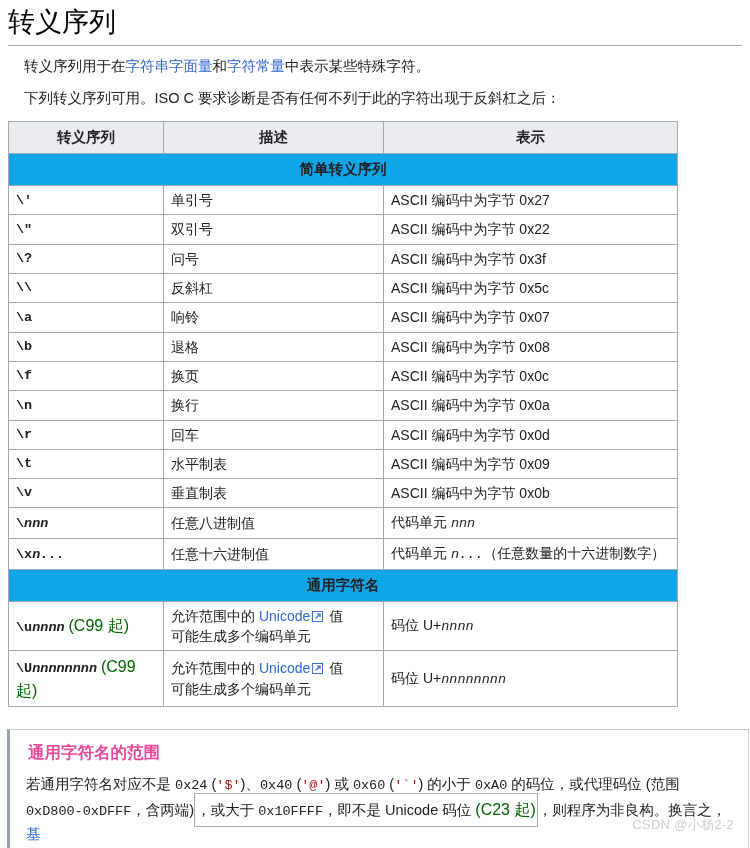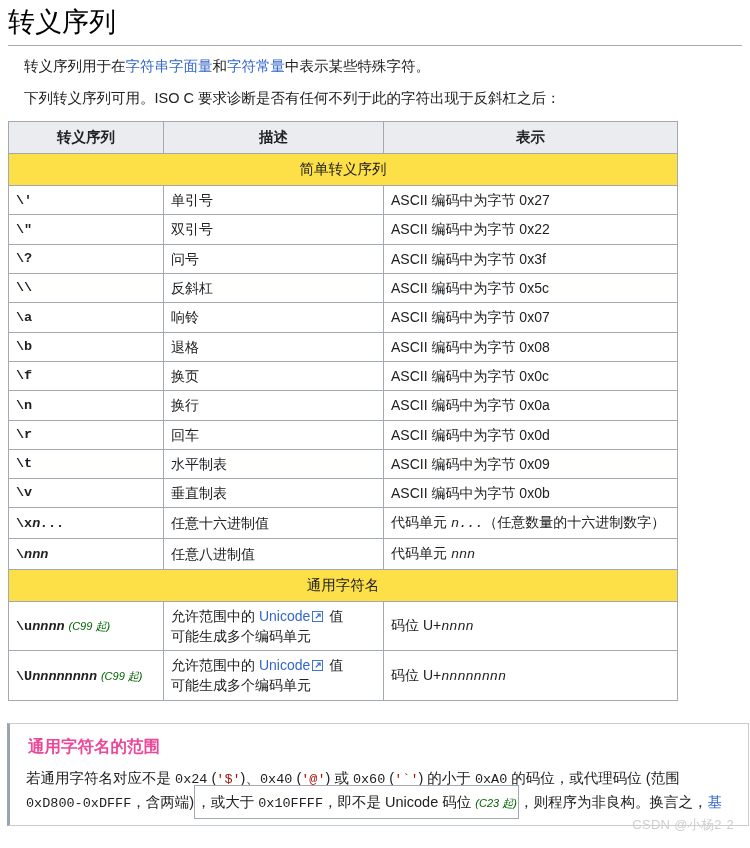--- a/index.html
+++ b/index.html
@@ -57,45 +57,44 @@
   }
   table.esc th {
     background: #eaecf0;
     text-align: center;
     font-weight: bold;
     font-size: 14.5px;
     padding-top: 5px;
     padding-bottom: 5px;
   }
   table.esc tr.section th {
-    background: #fde047;
-    font-weight: normal;
+    background: #0ea5e9;
+    font-weight: bold;
   }
   td.c1 { width: 140px; }
   td.c2 { width: 205px; }
   td.c3 { width: auto; }
   th.h1c { width: 140px; }
   th.h2c { width: 205px; }
   .mono {
     font-family: "Liberation Mono", "DejaVu Sans Mono", monospace;
     font-size: 13.5px;
   }
   .mono-b {
     font-family: "Liberation Mono", "DejaVu Sans Mono", monospace;
     font-size: 13.5px;
     font-weight: bold;
   }
   .ital {
     font-style: italic;
   }
   .since {
     color: #006400;
-    font-size: 11px;
+    font-size: 16px;
     font-family: "Liberation Sans", sans-serif;
-    font-style: italic;
   }
   .cell-two-line {
     line-height: 1.35;
   }
   .extlink {
     display: inline-block;
     width: 11px;
     height: 11px;
     position: relative;
     vertical-align: -1px;
@@ -220,28 +219,28 @@
         <td class="c3">ASCII 编码中为字节 0x09</td>
       </tr>
       <tr>
         <td class="c1 mono-b">\v</td>
         <td class="c2">垂直制表</td>
         <td class="c3">ASCII 编码中为字节 0x0b</td>
       </tr>
 
 
       <tr>
+        <td class="c1"><span class="mono-b">\</span><span class="mono-b ital">nnn</span></td>
+        <td class="c2">任意八进制值</td>
+        <td class="c3"><span>代码单元 </span><span class="mono ital">nnn</span></td>
+      </tr>
+      <tr>
         <td class="c1"><span class="mono-b">\x</span><span class="mono-b ital">n...</span></td>
         <td class="c2">任意十六进制值</td>
         <td class="c3"><span>代码单元 </span><span class="mono ital">n...</span><span>（任意数量的十六进制数字）</span></td>
-      </tr>
-      <tr>
-        <td class="c1"><span class="mono-b">\</span><span class="mono-b ital">nnn</span></td>
-        <td class="c2">任意八进制值</td>
-        <td class="c3"><span>代码单元 </span><span class="mono ital">nnn</span></td>
       </tr>
 
       <tr class="section">
         <th colspan="3">通用字符名</th>
       </tr>
 
       <tr>
         <td class="c1"><span class="mono-b">\u</span><span class="mono-b ital">nnnn</span> <span class="since">(C99 起)</span></td>
         <td class="c2 cell-two-line"><span>允许范围中的 </span><a class="link" href="#">Unicode</a><span class="extlink"><svg width="11" height="11" viewBox="0 0 12 12">
                 <rect x="0.5" y="0.5" width="11" height="11" fill="none" stroke="#3366cc" stroke-width="1"></rect>

